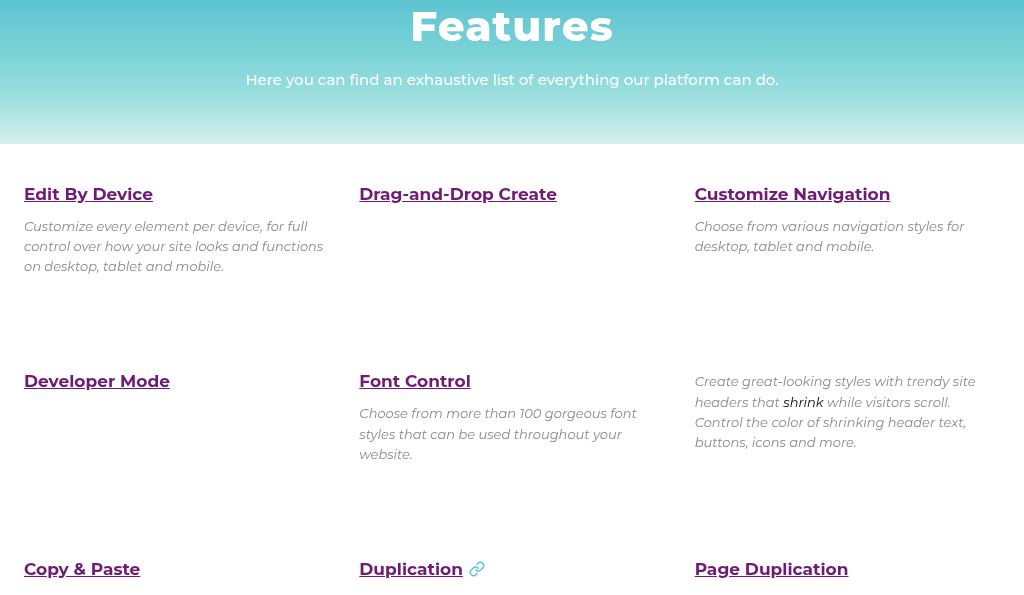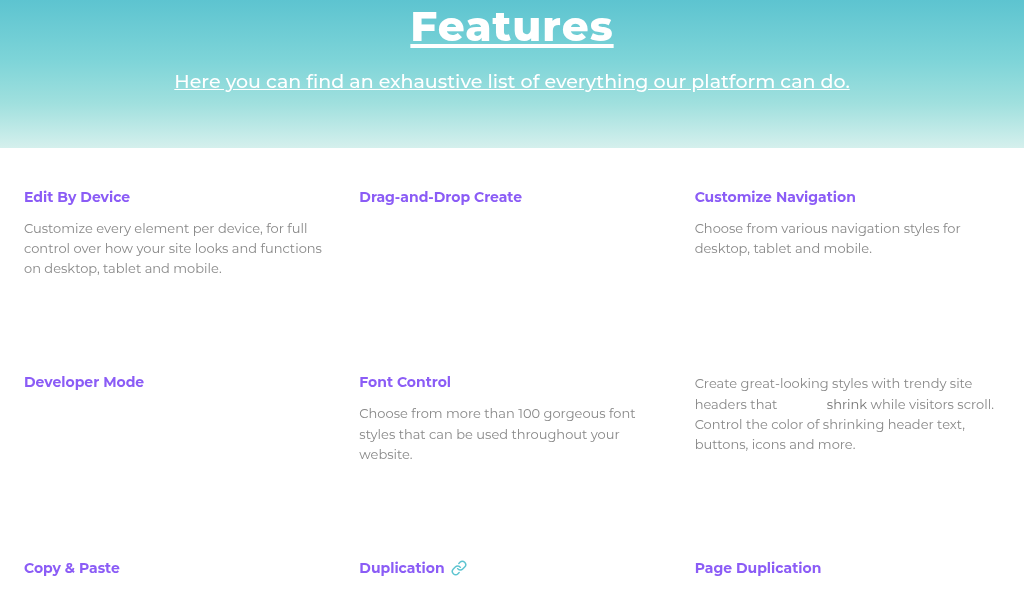--- a/index.html
+++ b/index.html
@@ -8,59 +8,59 @@
       color: #333;
       background: #fff;
       width: 1024px;
       overflow: hidden;
     }
     .hero {
       background: linear-gradient(180deg, #5dc4d0 0%, #7dd4d8 40%, #a0e0de 70%, #d5f0ed 100%);
       text-align: center;
       padding: 0 20px 55px 20px;
       color: #fff;
-      text-decoration: underline;
     }
     .hero h1 {
       font-size: 42px;
       font-weight: 800;
       letter-spacing: 1px;
       margin-bottom: 18px;
     }
     .hero p {
-      font-size: 19px;
+      font-size: 15px;
       font-weight: 500;
       color: #fff;
     }
     .features {
       display: grid;
       grid-template-columns: repeat(3, 1fr);
       column-gap: 30px;
       row-gap: 95px;
       padding: 40px 24px 30px 24px;
     }
     .feature-card h3 {
-      font-size: 14px;
+      font-size: 17px;
       font-weight: 700;
-      color: #8b5cf6;
+      color: #701a75;
       margin-bottom: 12px;
       display: flex;
       align-items: center;
       gap: 6px;
+      text-decoration: underline;
     }
     .feature-card p {
       font-size: 13px;
       line-height: 1.55;
       color: #888;
       font-weight: 400;
+      font-style: italic;
     }
     .link-text {
-      color: #737373;
+      color: #000000;
       text-decoration: none;
-      margin-left: 46px;
     }
     .link-icon {
       display: inline-flex;
       color: #5dc4d0;
     }
   </style>
 </head>
 <body>
 
 <div class="hero">

